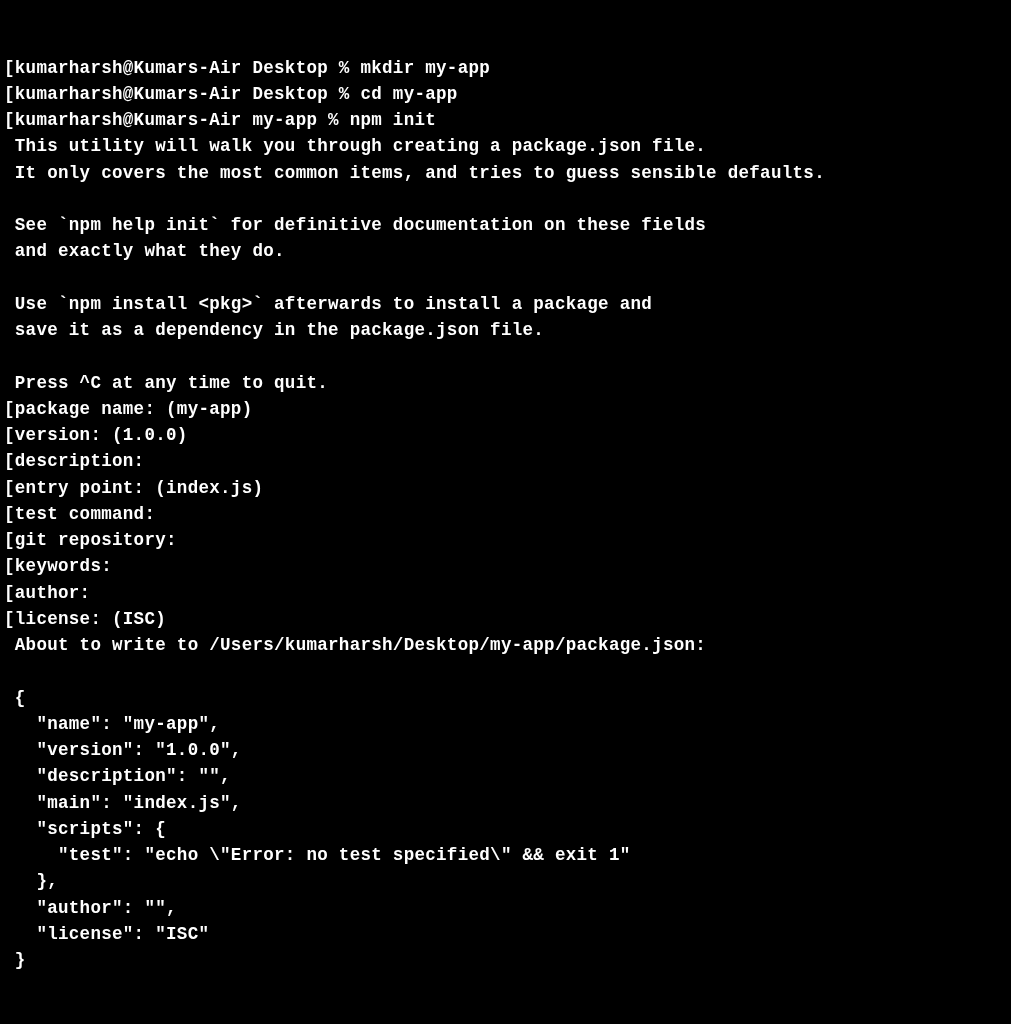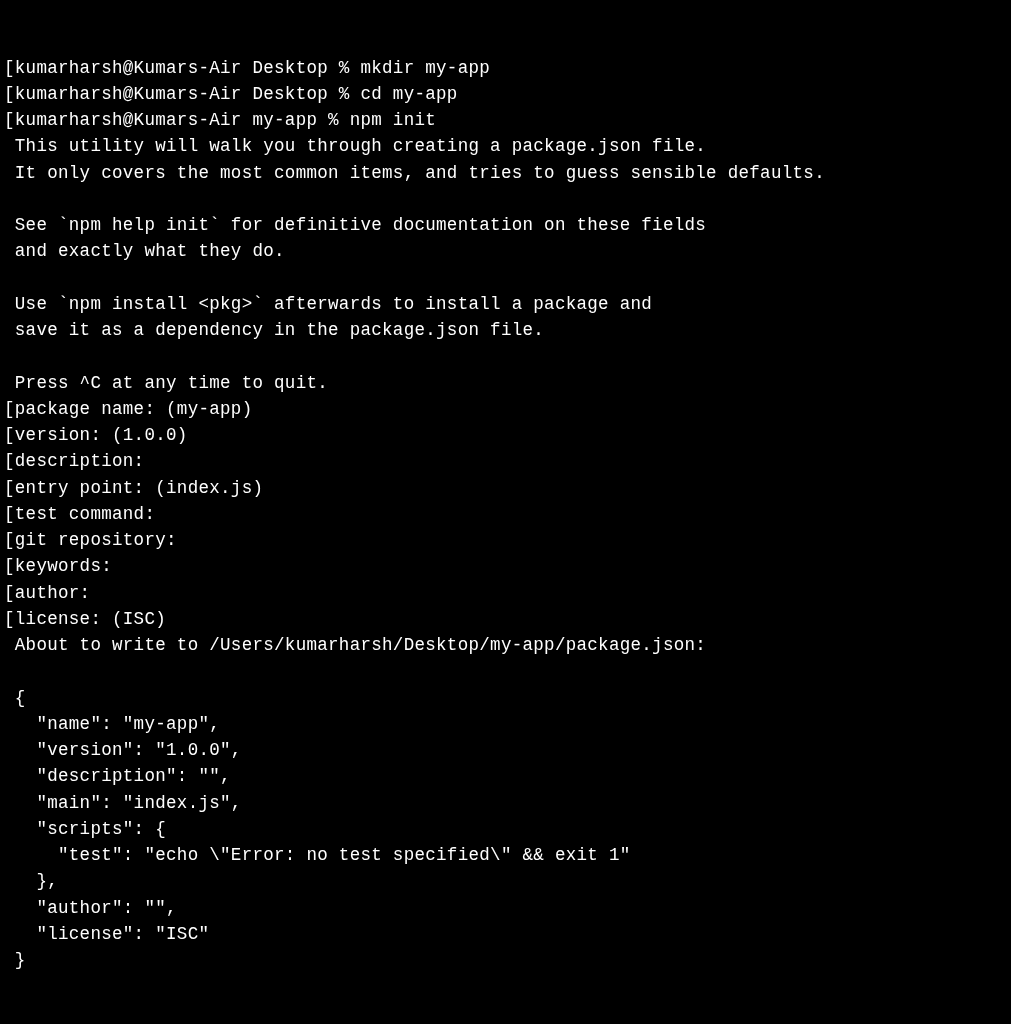--- a/index.html
+++ b/index.html
@@ -18,20 +18,21 @@
       height: 1024px;
       overflow: hidden;
       font-weight: 500;
       letter-spacing: 0.3px;
     }
     .terminal {
       white-space: pre;
     }
     .line {
       display: block;
+      font-weight: bold;
     }
   </style>
 </head>
 <body>
 
 <div class="terminal">
   <div id="terminal-lines"><span class="line">[kumarharsh@Kumars-Air Desktop % mkdir my-app</span><span class="line">[kumarharsh@Kumars-Air Desktop % cd my-app</span><span class="line">[kumarharsh@Kumars-Air my-app % npm init</span><span class="line"> This utility will walk you through creating a package.json file.</span><span class="line"> It only covers the most common items, and tries to guess sensible defaults.</span><span class="line"> </span><span class="line"> See `npm help init` for definitive documentation on these fields</span><span class="line"> and exactly what they do.</span><span class="line"> </span><span class="line"> Use `npm install &lt;pkg&gt;` afterwards to install a package and</span><span class="line"> save it as a dependency in the package.json file.</span><span class="line"> </span><span class="line"> Press ^C at any time to quit.</span><span class="line">[package name: (my-app)</span><span class="line">[version: (1.0.0)</span><span class="line">[description:</span><span class="line">[entry point: (index.js)</span><span class="line">[test command:</span><span class="line">[git repository:</span><span class="line">[keywords:</span><span class="line">[author:</span><span class="line">[license: (ISC)</span><span class="line"> About to write to /Users/kumarharsh/Desktop/my-app/package.json:</span><span class="line"> </span><span class="line"> {</span><span class="line">   "name": "my-app",</span><span class="line">   "version": "1.0.0",</span><span class="line">   "description": "",</span><span class="line">   "main": "index.js",</span><span class="line">   "scripts": {</span><span class="line">     "test": "echo \"Error: no test specified\" &amp;&amp; exit 1"</span><span class="line">   },</span><span class="line">   "author": "",</span><span class="line">   "license": "ISC"</span><span class="line"> }</span><span class="line"> </span><span class="line"> </span></div>
   
 </div>
 

